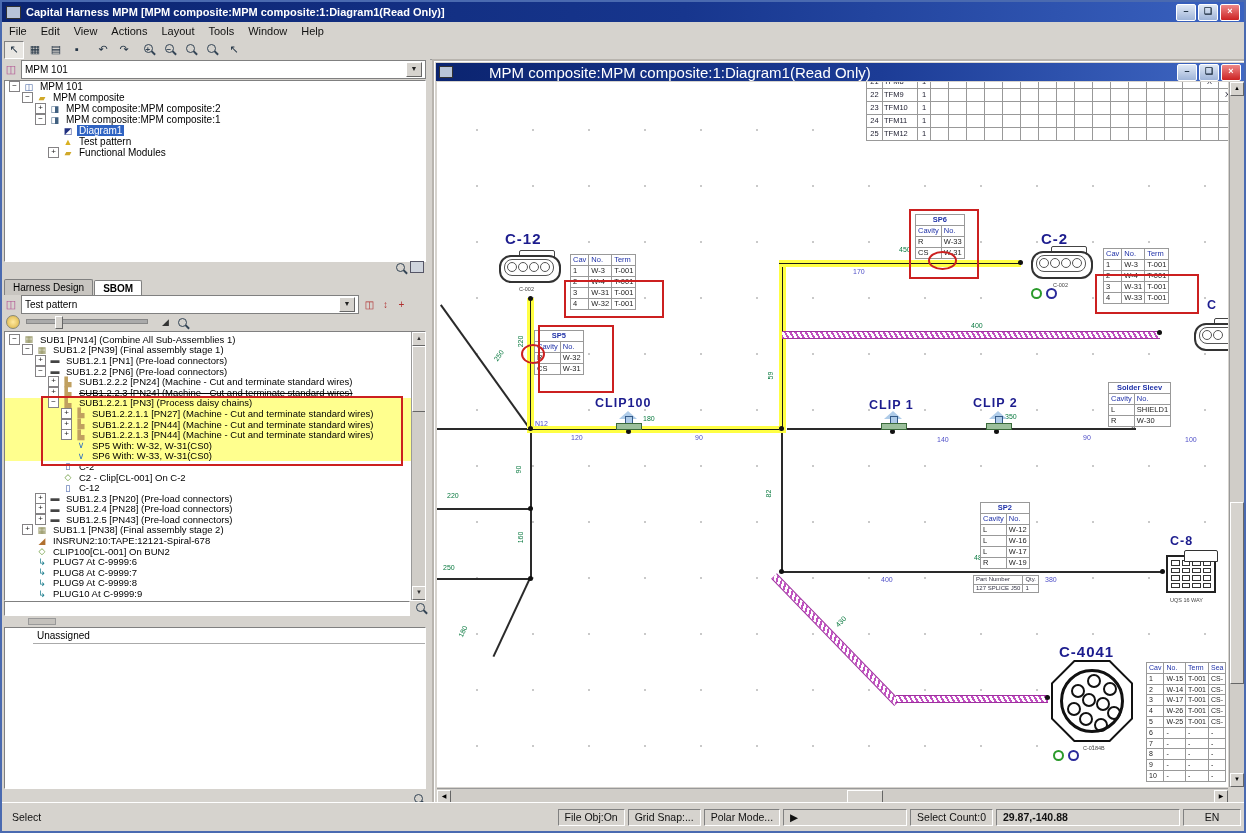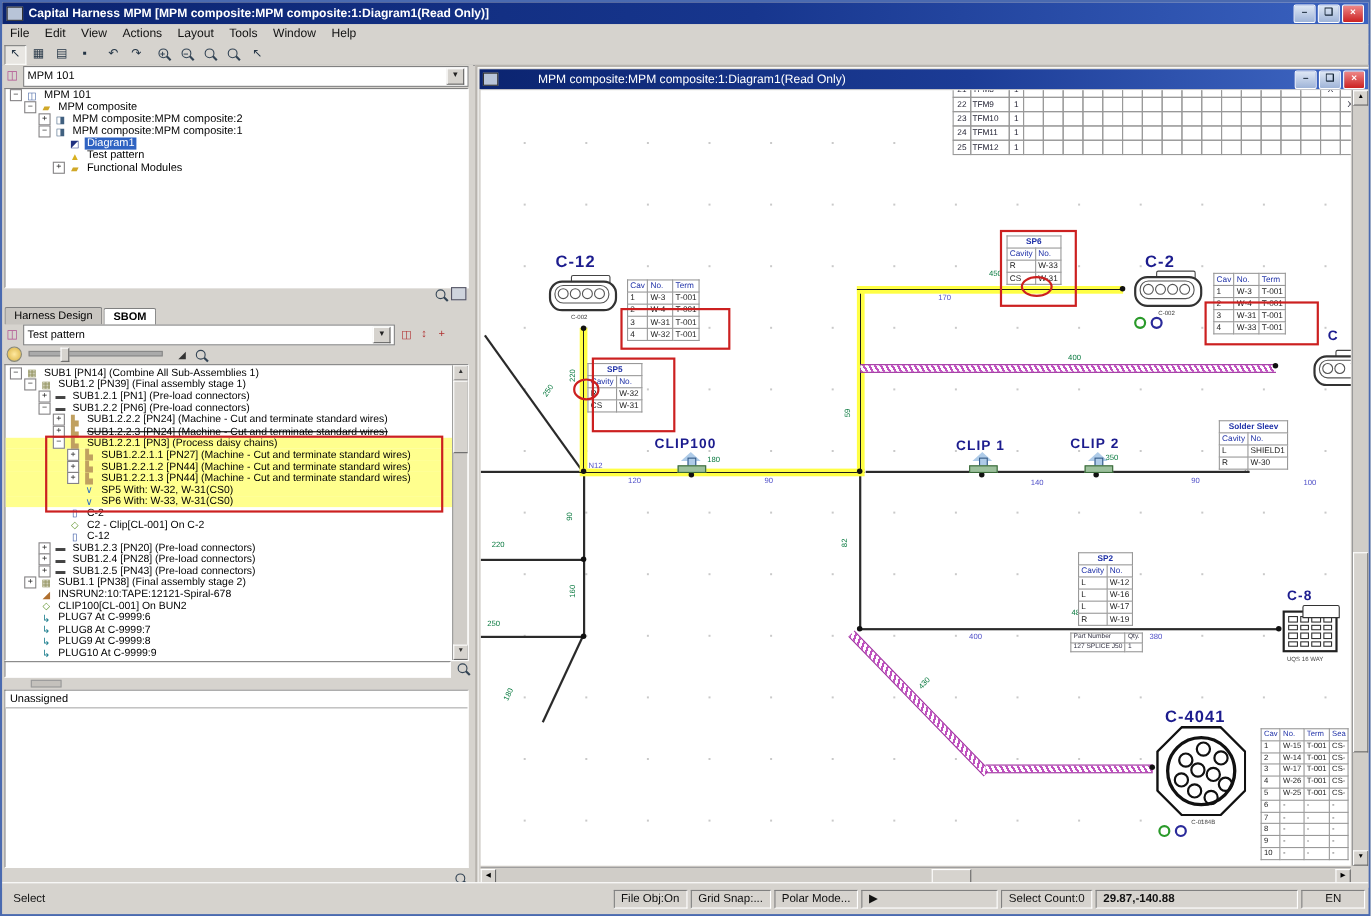--- a/index.html
+++ b/index.html
@@ -50,38 +50,38 @@
   #streebox{position:absolute;inset:0;}
   .vscroll{position:absolute;right:0;top:0;bottom:0;width:13px;background:#d0cdc8;border-left:1px solid #999;}
   .vscroll .a{position:absolute;left:0;width:12px;height:12px;background:#d6d3ce;border:1px solid;border-color:#fff #666 #666 #fff;font-size:6px;text-align:center;line-height:11px;color:#333;}
   .vscroll .up{top:0;} .vscroll .dn{bottom:0;}
   .vscroll .vthumb{position:absolute;left:0;width:12px;background:#d6d3ce;border:1px solid;border-color:#fff #666 #666 #fff;}
   #sredbox{position:absolute;left:36px;top:64px;width:358px;height:66px;border:2px solid #cc2020;pointer-events:none;z-index:5;}
   #searchrow{position:absolute;left:2px;top:542px;right:4px;height:15px;display:flex;}
   #searchrow .inp{flex:1;}
   #splitter{position:absolute;left:2px;top:559px;right:4px;height:7px;}
   #splitter .grip{width:26px;height:5px;margin-left:24px;background:#c4c1bc;border:1px solid #999;}
-  #unassigned{position:absolute;left:2px;top:568px;right:4px;height:160px;font-size:10px;}
+  #unassigned{position:absolute;left:2px;top:568px;right:4px;height:160px;font-size:10px;padding-left:28px;}
   #unassigned .hd{border-bottom:1px solid #aaa;padding:2px 4px;background:#fff;}
   #leftfoot{position:absolute;left:2px;top:731px;right:4px;height:15px;display:flex;justify-content:flex-end;align-items:center;padding-right:2px;}
   
   .trow{display:flex;align-items:center;height:11px;white-space:nowrap;}
   #stree .trow{height:10.6px;}
   .exp{width:9px;height:9px;border:1px solid #848284;background:#fff;font-size:8px;line-height:7px;text-align:center;color:#222;margin-right:3px;flex:none;}
   .exp.none{border-color:transparent;background:transparent;}
   .tic{width:12px;margin-right:3px;font-size:9px;text-align:center;flex:none;}
   .tlb{padding:0 2px;}
   .trow.sel .tlb{background:#2f63c2;color:#fff;}
   .trow.hl{background:#ffff8e;}
   .trow.strike .tlb{text-decoration:line-through;}
   
   #mdi{position:absolute;left:430px;top:57px;width:812px;bottom:24px;background:#d6d3ce;border:2px solid #b8b4ae;box-shadow:inset 1px 1px 0 #fff;}
   #dtitle{position:absolute;left:2px;top:2px;right:2px;height:18px;background:linear-gradient(90deg,#0b2470 0%,#1c3c96 55%,#4068c4 100%);color:#fff;display:flex;align-items:center;padding:0 3px;}
   #dtitle .ticon{width:12px;height:10px;background:#b8c4d8;border:1px solid #333;margin-right:4px;}
-  #dtitle .ttl{font-size:11px;white-space:nowrap;padding-left:32px;}
+  #dtitle .ttl{font-size:15px;white-space:nowrap;padding-left:32px;}
   #cv{position:absolute;left:3px;top:21px;width:791px;height:705px;background:#fff;overflow:hidden;
       background-image:radial-gradient(#c9c9c9 1px,transparent 1.2px);background-size:56px 56px;background-position:12px 20px;}
   #dvscroll{position:absolute;right:2px;top:21px;width:14px;height:705px;background:#d0cdc8;border-left:1px solid #999;}
   #dhscroll{position:absolute;left:3px;top:727px;width:791px;height:14px;background:#d0cdc8;border-top:1px solid #999;}
   #dhscroll .a{position:absolute;top:1px;width:12px;height:12px;background:#d6d3ce;border:1px solid;border-color:#fff #666 #666 #fff;font-size:6px;text-align:center;line-height:11px;}
   #dhscroll .hthumb{position:absolute;left:410px;top:1px;width:34px;height:12px;background:#d6d3ce;border:1px solid;border-color:#fff #666 #666 #fff;}
   
   .wyh{position:absolute;height:7px;background:linear-gradient(#ffff44 0 3px,#1a1a1a 3px 4px,#ffff44 4px 7px);}
   .wyv{position:absolute;width:7px;background:linear-gradient(90deg,#ffff44 0 3px,#1a1a1a 3px 4px,#ffff44 4px 7px);}
   .wb{position:absolute;background:#2a2a2a;}

